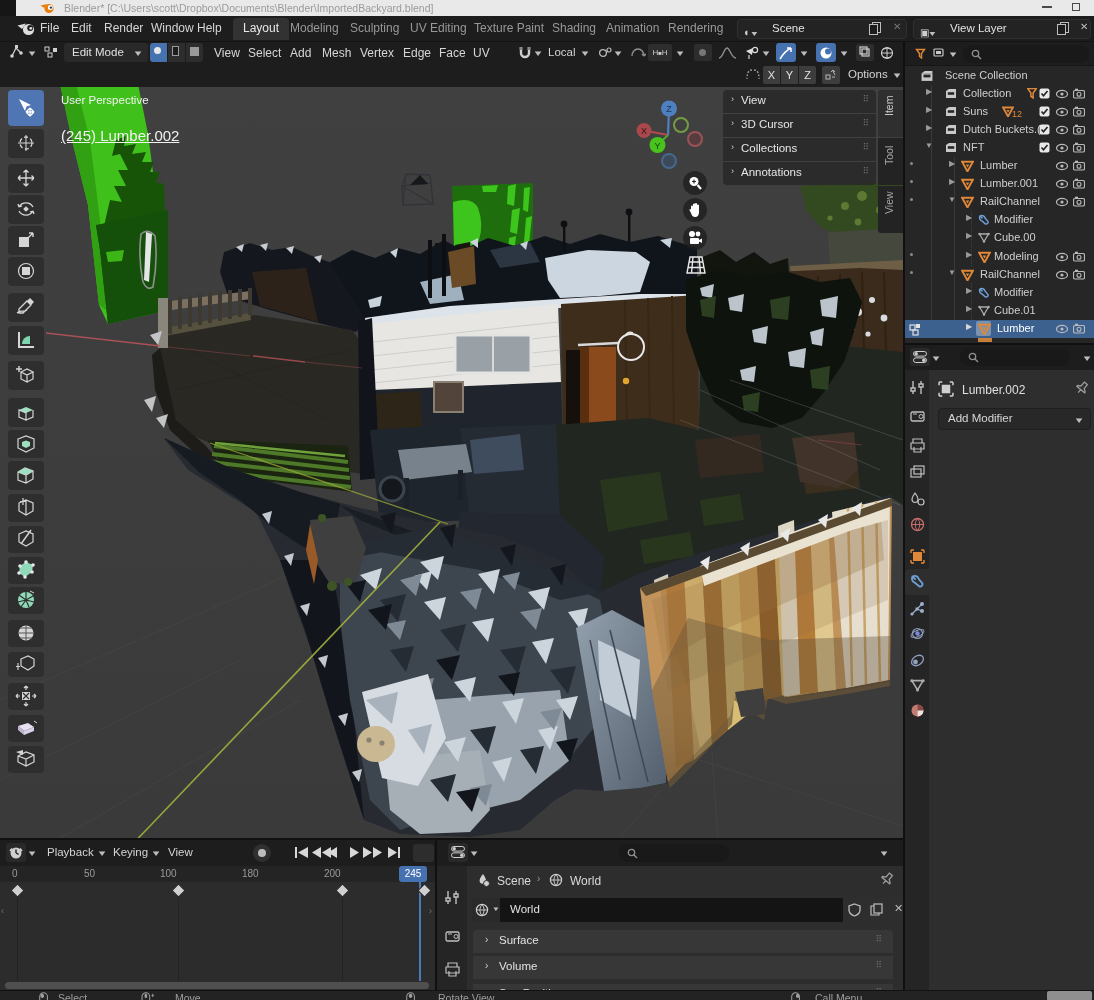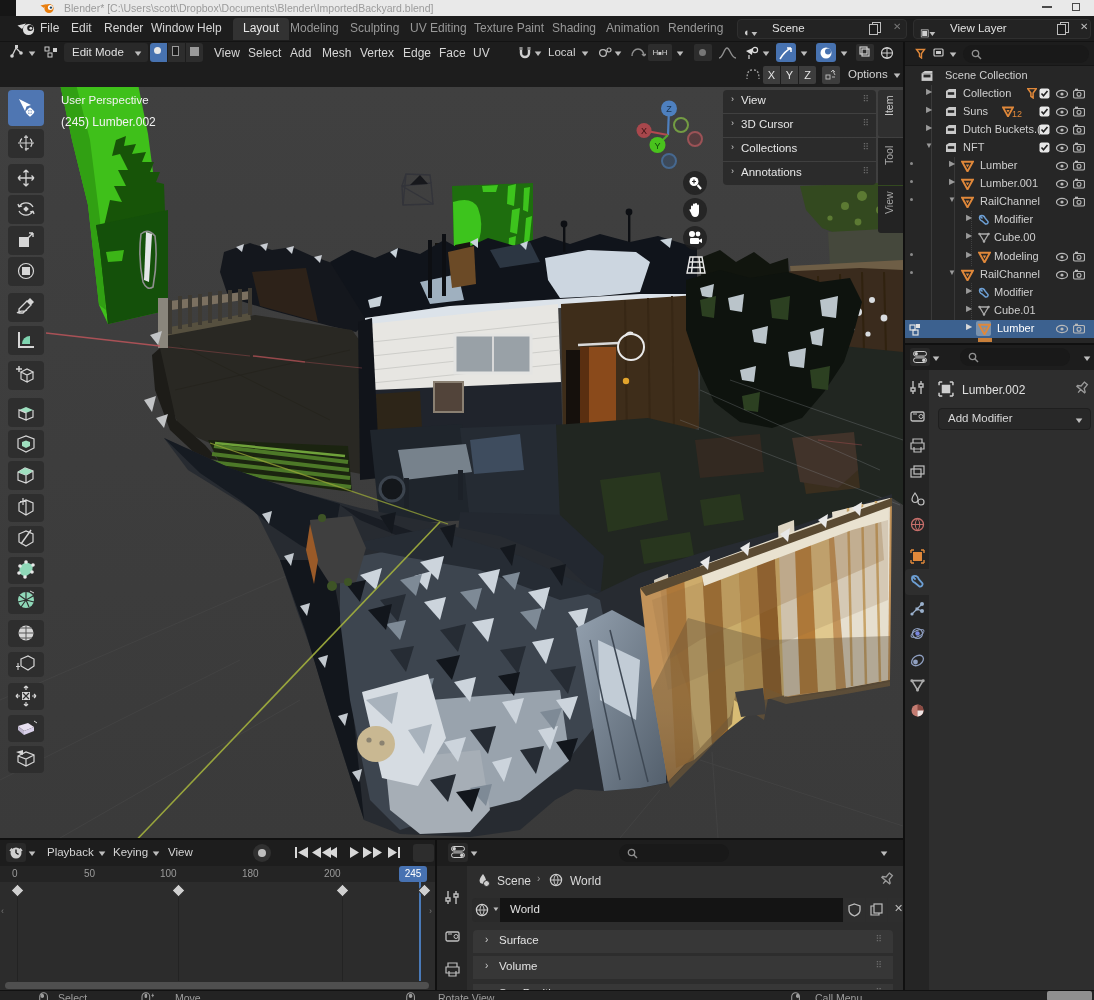--- a/index.html
+++ b/index.html
@@ -535,21 +535,21 @@
       <line x1="46" y1="333" x2="160" y2="346" stroke="#c4565c" stroke-width="1.5" opacity="0.8"></line>
         <line x1="253" y1="356" x2="305" y2="362" stroke="#c4565c" stroke-width="1.5" opacity="0.7"></line>
         <line x1="168" y1="347" x2="250" y2="356" stroke="#c4565c" stroke-width="1.2" opacity="0.35"></line>
       <line x1="305" y1="362" x2="362" y2="368" stroke="#c4565c" stroke-width="1.2" opacity="0.35"></line>
       <line x1="818" y1="440" x2="862" y2="445" stroke="#c4565c" stroke-width="1.2" opacity="0.35"></line>
       <line x1="150" y1="826" x2="440" y2="522" stroke="#a3b13d" stroke-width="1.6" opacity="0.9"></line>
       <line x1="100" y1="878" x2="150" y2="826" stroke="#a3b13d" stroke-width="1.6" opacity="0.9"></line>
       <line x1="210" y1="443" x2="448" y2="524" stroke="#9aa838" stroke-width="1.3" opacity="0.75"></line>
     </svg>
     <div class="abs" style="left:61px;top:7px;font-size:11.5px;color:#f2f2f2;">User Perspective</div>
-    <div class="abs" style="left:61px;top:28px;font-size:12px;color:#f2f2f2;">(245) Lumber.002</div>
+    <div class="abs" style="left:61px;top:40px;font-size:15px;color:#f2f2f2;text-decoration:underline;">(245) Lumber.002</div>
   </div>
 
   <div id="toolbar" class="abs" style="left:8px;top:90px;width:36px;">
     <div class="tb" style="top:0px;height:36px;background:#4f76b2;">
       <svg width="22" height="22" viewBox="0 0 22 22" style="margin:7px 0 0 7px">
           <path d="M4 2 L10 14 L11.5 9.5 L16 8 Z" fill="#fff"></path>
           <path d="M15 11 L15 19 M11 15 L19 15 M15 11 l-2 2 m2 -2 l2 2 M15 19 l-2 -2 m2 2 l2 -2 M11 15 l2 -2 m-2 2 l2 2 M19 15 l-2 -2 m2 2 l-2 2" stroke="#fff" stroke-width="1.3" fill="none"></path>
         </svg>
     </div>
     <div class="tb" style="top:39px;height:29px;"><svg width="20" height="20" viewBox="0 0 20 20" style="margin:4px 0 0 8px">

